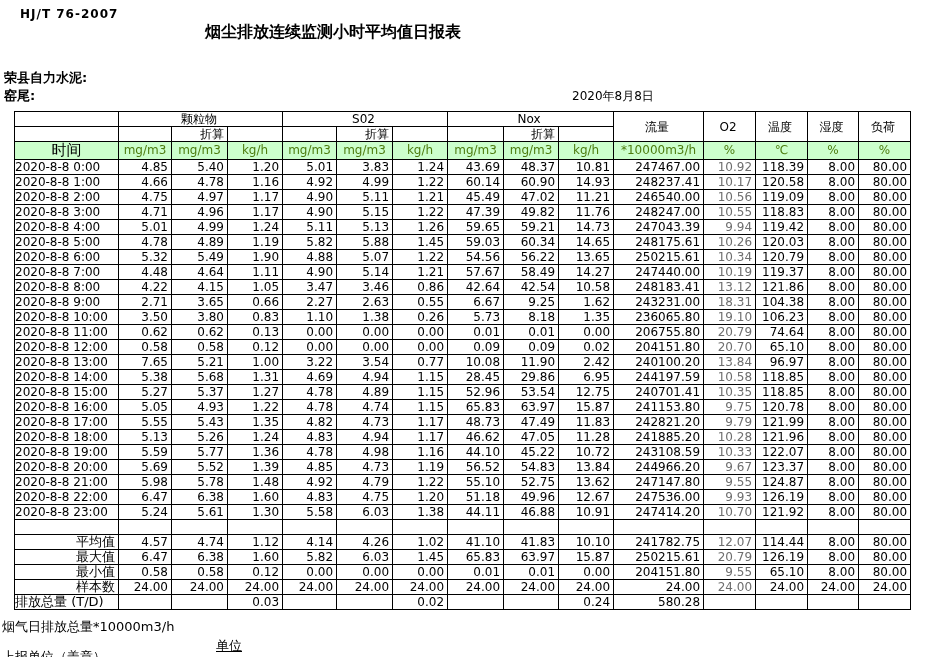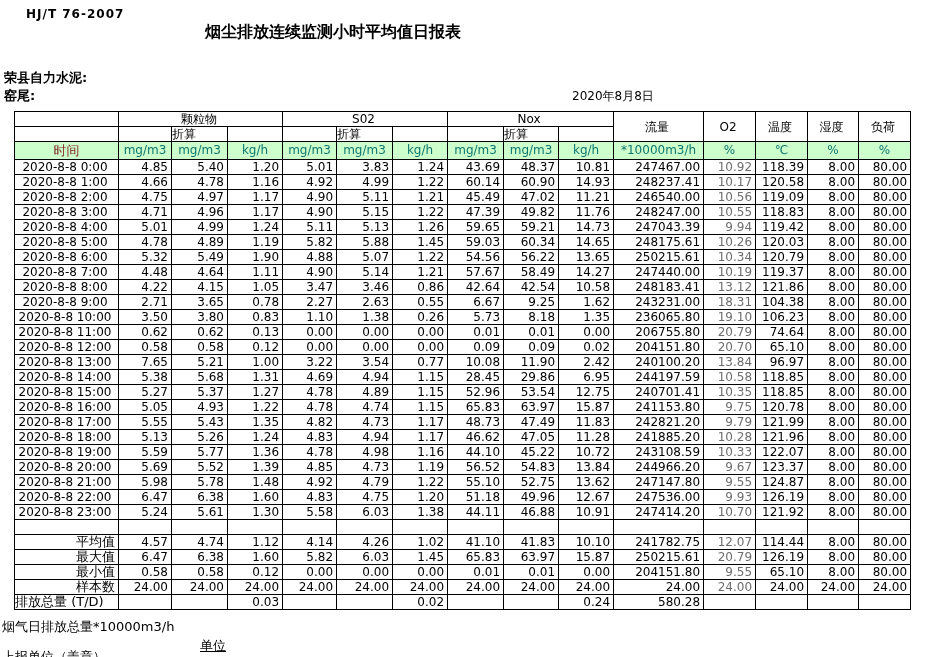--- a/index.html
+++ b/index.html
@@ -1,45 +1,45 @@
 <!DOCTYPE html>
 <html><head>
 <meta charset="utf-8">
 <style>
   html,body{margin:0;padding:0;}
   body{
     width:932px;height:657px;position:relative;background:#ffffff;
     font-family:"DejaVu Sans","Liberation Sans",sans-serif;color:#000;
   }
-  .std-no{position:absolute;left:26px;top:7px;font-size:12px;font-weight:bold;letter-spacing:1px;}
+  .std-no{position:absolute;left:20px;top:7px;font-size:12px;font-weight:bold;letter-spacing:1px;}
   .report-title{position:absolute;left:205px;top:22px;font-size:16px;font-weight:bold;}
   .company-line{position:absolute;left:4px;top:69px;font-size:13px;font-weight:bold;}
   .kiln-line{position:absolute;left:4px;top:87px;font-size:13px;font-weight:bold;}
   .report-date{position:absolute;left:572px;top:88px;font-size:12px;}
   table.report{
     position:absolute;left:14px;top:111px;width:896px;
     border-collapse:collapse;table-layout:fixed;font-size:12px;
   }
   table.report td,table.report th{
     border:1px solid #000;height:14px;line-height:14px;padding:0 3px 0 0;
     overflow:hidden;font-weight:normal;white-space:nowrap;
   }
   th.grp{text-align:center;font-size:12px;padding:0;}
-  th.sub{text-align:left;font-size:12px;padding:0;}
-  tr.units-row th{background:#ccffcc;color:#0f766e;text-align:center;height:17px;line-height:17px;padding:0;}
-  tr.units-row th.time-h{color:#7f1d1d;font-size:13px;}
-  td.t-time{text-align:center;white-space:pre;}
+  th.sub{text-align:right;font-size:12px;padding:0;}
+  tr.units-row th{background:#ccffcc;color:#4d7c0f;text-align:center;height:17px;line-height:17px;padding:0;}
+  tr.units-row th.time-h{color:#000000;font-size:15px;}
+  td.t-time{text-align:left;white-space:pre;}
   td.num{text-align:right;}
   td.o2{color:#6e6e6e;}
   td.sum-label{text-align:right;font-size:13px;}
   td.total-label{overflow:visible;text-align:left;}
   td.total-label span{position:relative;left:-13px;white-space:nowrap;font-size:13px;}
   .footer-line1{position:absolute;left:2px;top:618px;font-size:13px;}
   .footer-line2{position:absolute;left:2px;top:637px;font-size:13px;margin-top:11px;}
-  .footer-line3{position:absolute;left:200px;top:637px;font-size:13px;text-decoration:underline;}
+  .footer-line3{position:absolute;left:216px;top:637px;font-size:13px;text-decoration:underline;}
 </style>
 </head>
 <body>
 
 <div class="std-no">HJ/T 76-2007</div>
 <div class="report-title">烟尘排放连续监测小时平均值日报表</div>
 <div class="company-line">荣县自力水泥:</div>
 <div class="kiln-line">窑尾:</div>
 <div class="report-date">2020年8月8日</div>
 
@@ -254,21 +254,21 @@
         <td class="num">248183.41</td>
         <td class="num o2">13.12</td>
         <td class="num">121.86</td>
         <td class="num">8.00</td>
         <td class="num">80.00</td>
       </tr>
       <tr>
         <td class="t-time">2020-8-8  9:00</td>
         <td class="num">2.71</td>
         <td class="num">3.65</td>
-        <td class="num">0.78</td>
+        <td class="num">0.66</td>
         <td class="num">2.27</td>
         <td class="num">2.63</td>
         <td class="num">0.55</td>
         <td class="num">6.67</td>
         <td class="num">9.25</td>
         <td class="num">1.62</td>
         <td class="num">243231.00</td>
         <td class="num o2">18.31</td>
         <td class="num">104.38</td>
         <td class="num">8.00</td>

